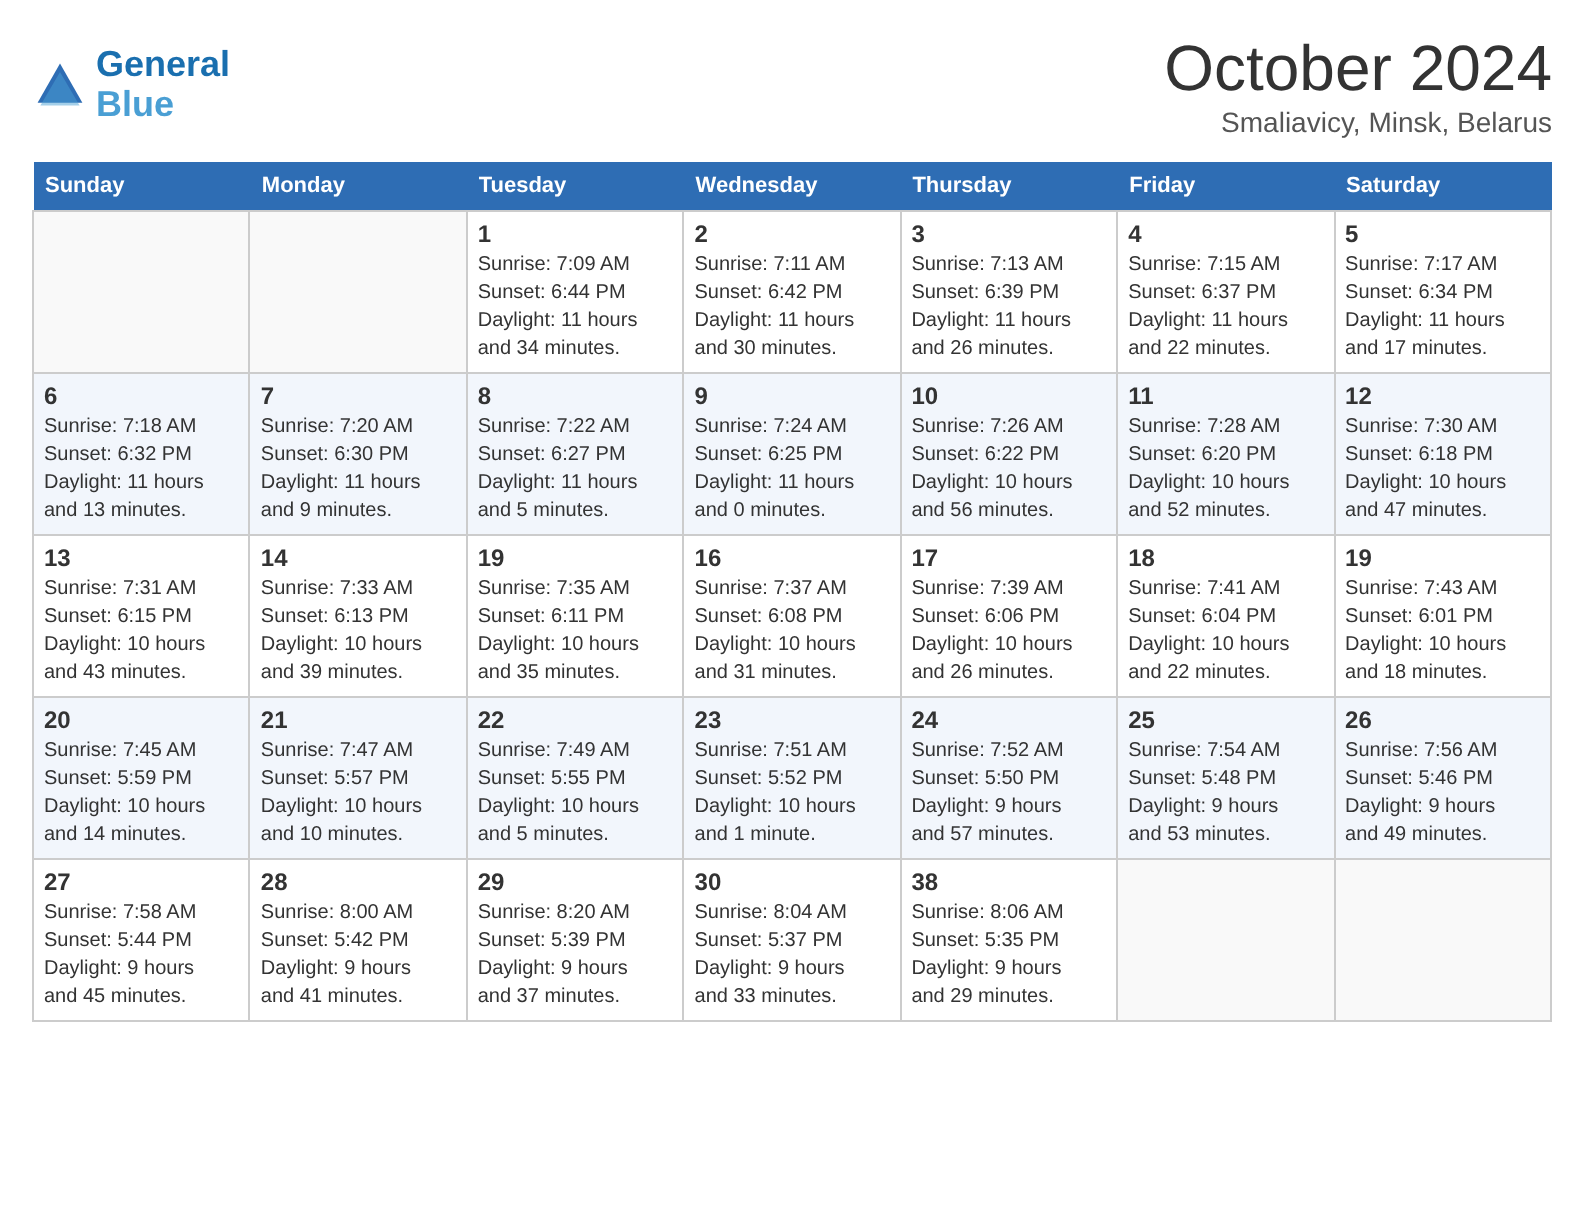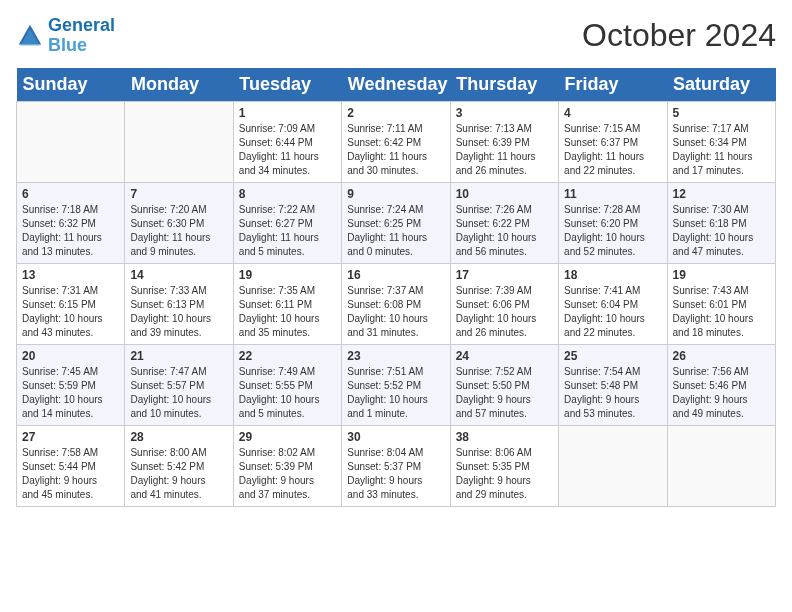--- a/index.html
+++ b/index.html
@@ -49,21 +49,21 @@
     table {
       width: 100%;
       border-collapse: collapse;
       table-layout: fixed;
     }
     th {
       background-color: #2e6db4;
       color: white;
       text-align: left;
       padding: 6px 6px;
-      font-size: 18px;
+      font-size: 11px;
       font-weight: bold;
     }
     td {
       border: 1px solid #ccc;
       vertical-align: top;
       padding: 4px 5px;
       font-size: 10px;
       color: #333;
       height: 80px;
     }
@@ -102,20 +102,21 @@
     <svg class="logo-icon" viewBox="0 0 40 40">
       <polygon points="20,4 36,32 4,32" fill="#2e6db4"></polygon>
       <polygon points="20,10 34,34 6,34" fill="#4a9fd4" opacity="0.5"></polygon>
     </svg>
     <div class="logo-text">
       <span>General</span><br><span style="color:#4a9fd4">Blue</span>
     </div>
   </div>
   <div class="title-block">
     <div class="month-title">October 2024</div>
+    <div class="subtitle">Smaliavicy, Minsk, Belarus</div>
   </div>
 </div>
 
 <table>
   <thead>
     <tr>
     <th>Sunday</th>
         <th>Monday</th>
         <th>Tuesday</th>
         <th>Wednesday</th>
@@ -327,21 +328,21 @@
         </td>
         <td>
           <span class="day-num">28</span>
           <div class="day-info" style="white-space: pre-line;">Sunrise: 8:00 AM
 Sunset: 5:42 PM
 Daylight: 9 hours
 and 41 minutes.</div>
         </td>
         <td>
           <span class="day-num">29</span>
-          <div class="day-info" style="white-space: pre-line;">Sunrise: 8:02 AM
+          <div class="day-info" style="white-space: pre-line;">Sunrise: 8:20 AM
 Sunset: 5:39 PM
 Daylight: 9 hours
 and 37 minutes.</div>
         </td>
         <td>
           <span class="day-num">30</span>
           <div class="day-info" style="white-space: pre-line;">Sunrise: 8:04 AM
 Sunset: 5:37 PM
 Daylight: 9 hours
 and 33 minutes.</div>

